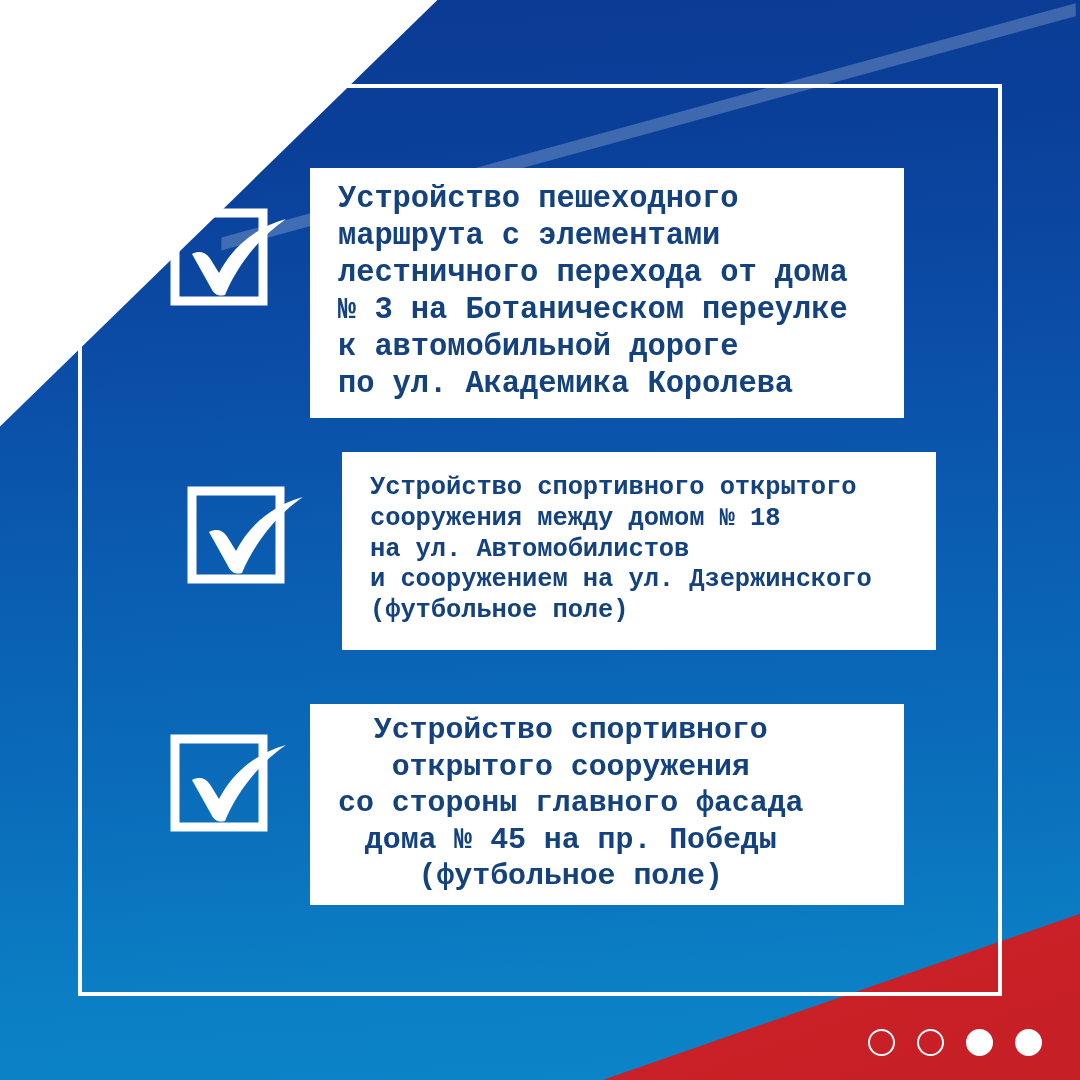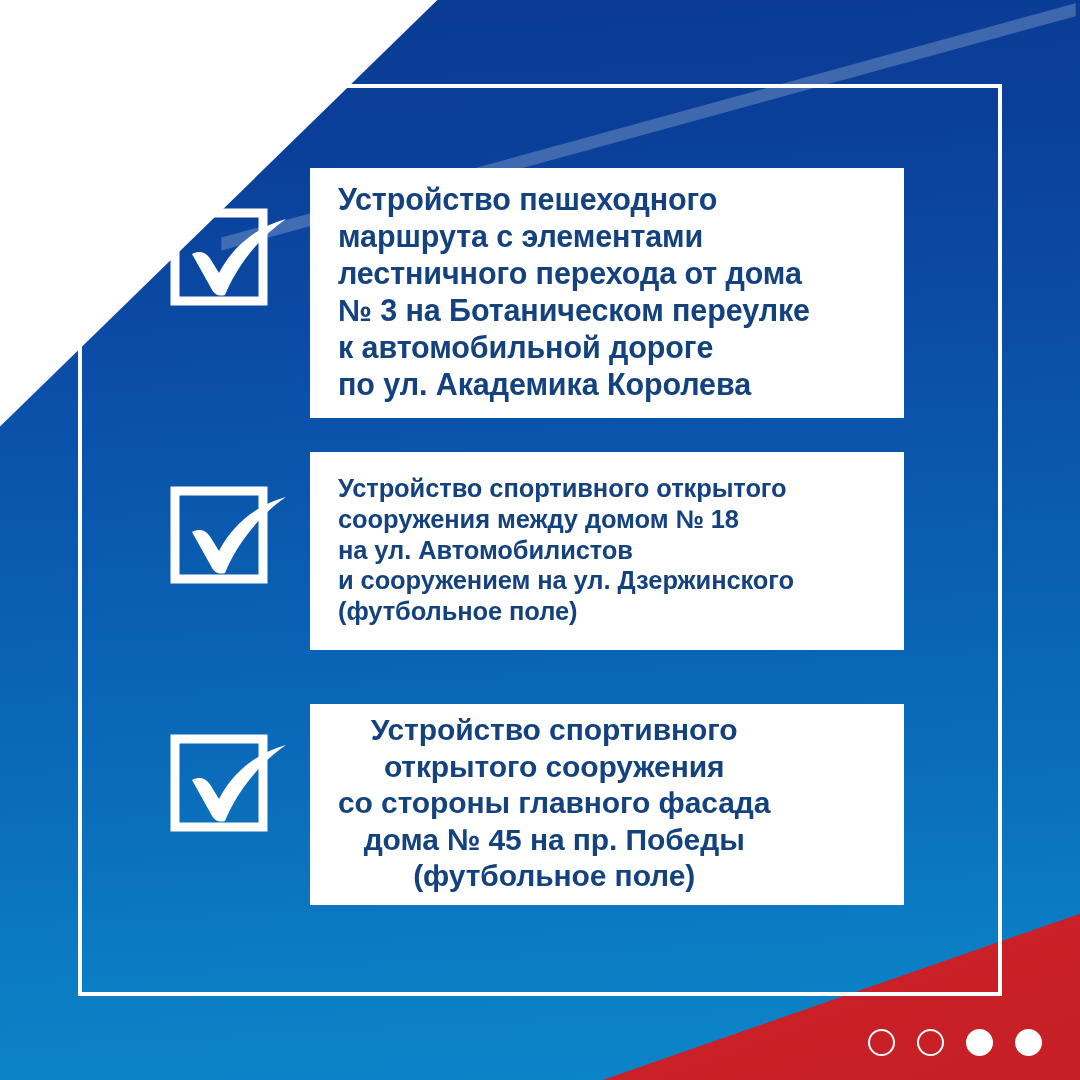--- a/index.html
+++ b/index.html
@@ -100,21 +100,21 @@
     width: 1080px;
     height: 1080px;
   }
 
   .row {
     position: absolute;
     display: flex;
     align-items: flex-start;
   }
   .row.r1 { left: 170px; top: 168px; }
-  .row.r2 { left: 170px; top: 452px; }
+  .row.r2 { left: 187px; top: 452px; gap: 15px; }
   .row.r3 { left: 170px; top: 704px; }
 
   .checkbox {
     position: relative;
     width: 98px;
     height: 98px;
     flex: 0 0 98px;
     margin-top: 38px;
   }
   .row.r2 .checkbox { margin-top: 32px; }
@@ -132,20 +132,21 @@
   }
   .card.c1 { width: 594px; height: 250px; }
   .card.c2 { width: 594px; height: 198px; }
   .card.c3 { width: 594px; height: 201px; text-align: center; }
 
   .card-text {
     color: #14427e;
     font-weight: 700;
     letter-spacing: -0.1px;
     white-space: pre-line;
+    font-family: Liberation Mono, monospace;
   }
   .card.c1 .card-text { font-size: 30.5px; line-height: 1.215; }
   .card.c2 .card-text { font-size: 25.5px; line-height: 1.215; }
   .card.c3 .card-text { font-size: 30px;   line-height: 1.215; }
 
   
   .dots {
     position: absolute;
     right: 38px;
     bottom: 24px;

